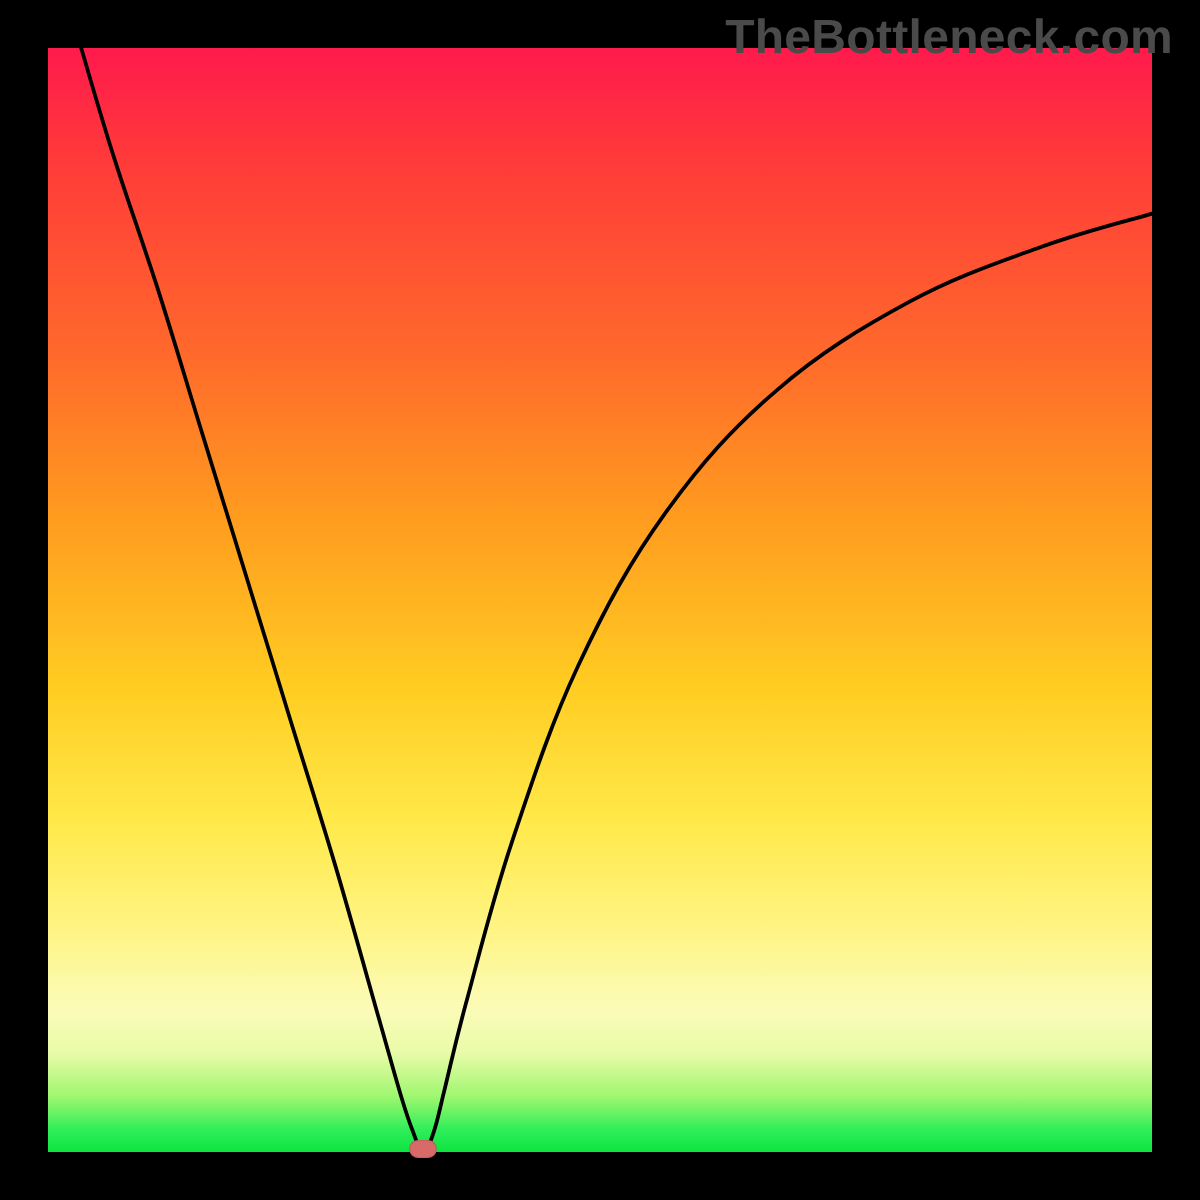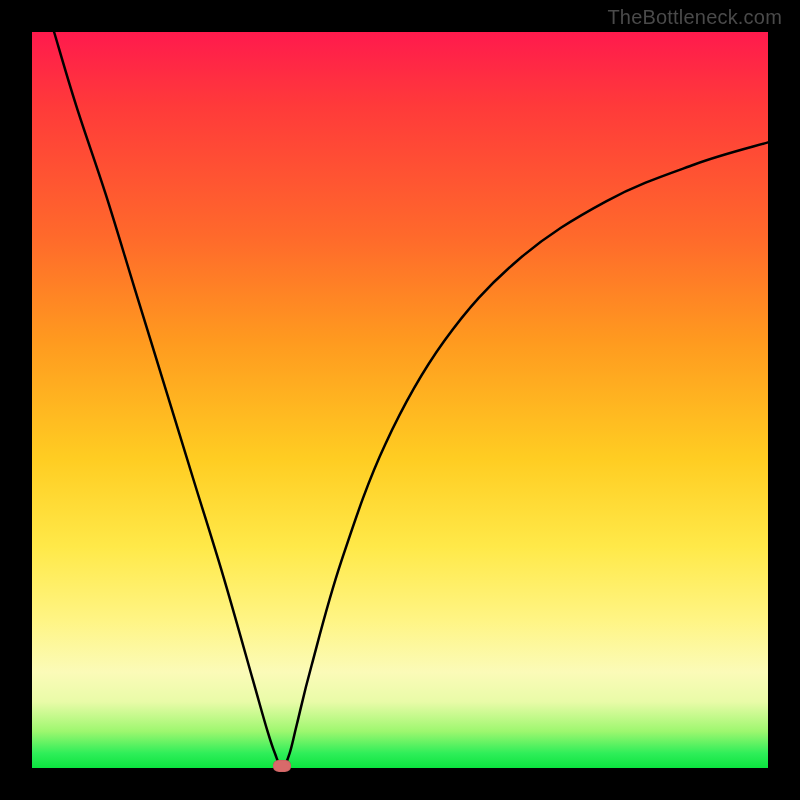--- a/index.html
+++ b/index.html
@@ -40,22 +40,22 @@
       #9ef76f 95%,
       #2fee59 98%,
       #0be43f 100%
     );
   }
   .watermark {
     position: absolute;
     top: 6px;
     right: 18px;
     color: #4a4a4a;
-    font-size: 20px;
-    font-weight: 400;
+    font-size: 32px;
+    font-weight: 700;
     letter-spacing: 0.2px;
     user-select: none;
   }
   svg.curve {
     position: absolute;
     left: 0;
     top: 0;
     width: 736px;
     height: 736px;
     overflow: visible;

